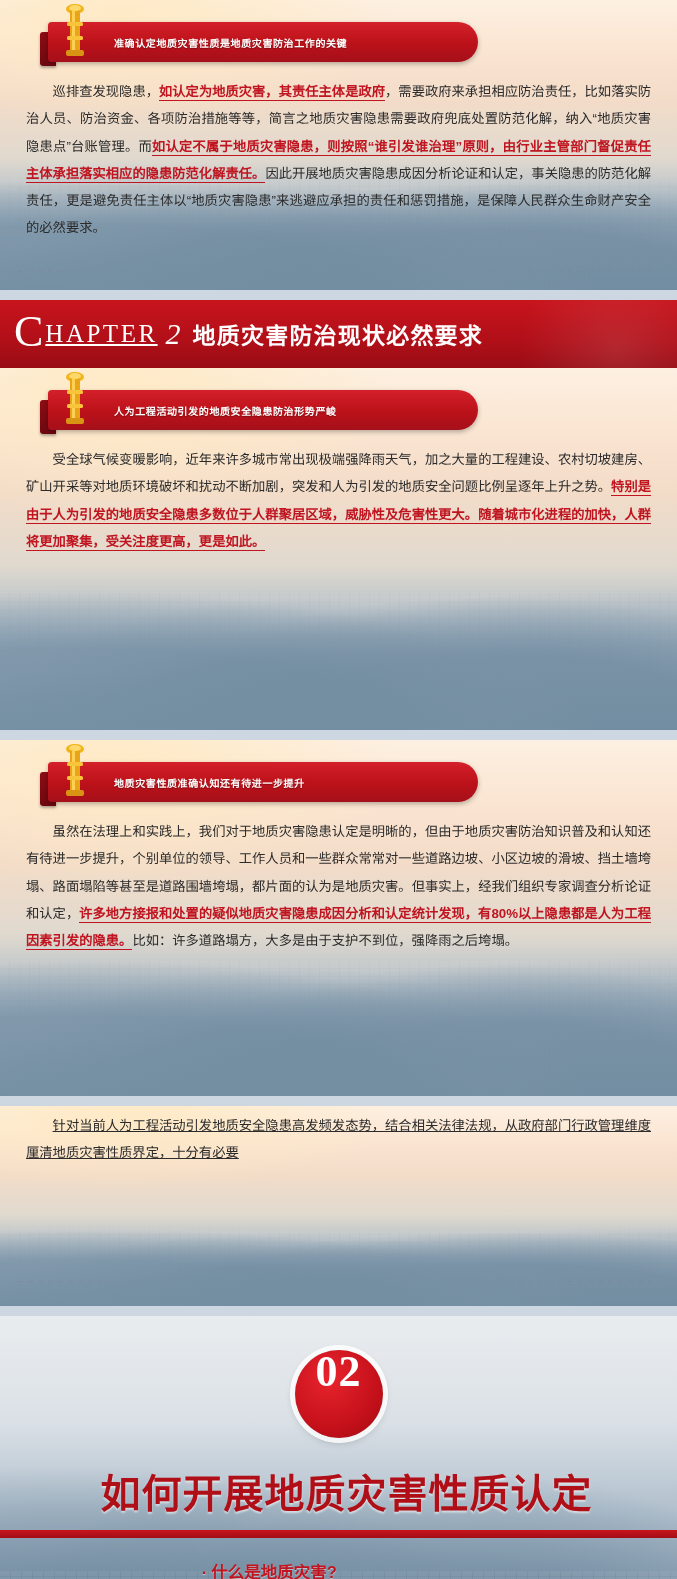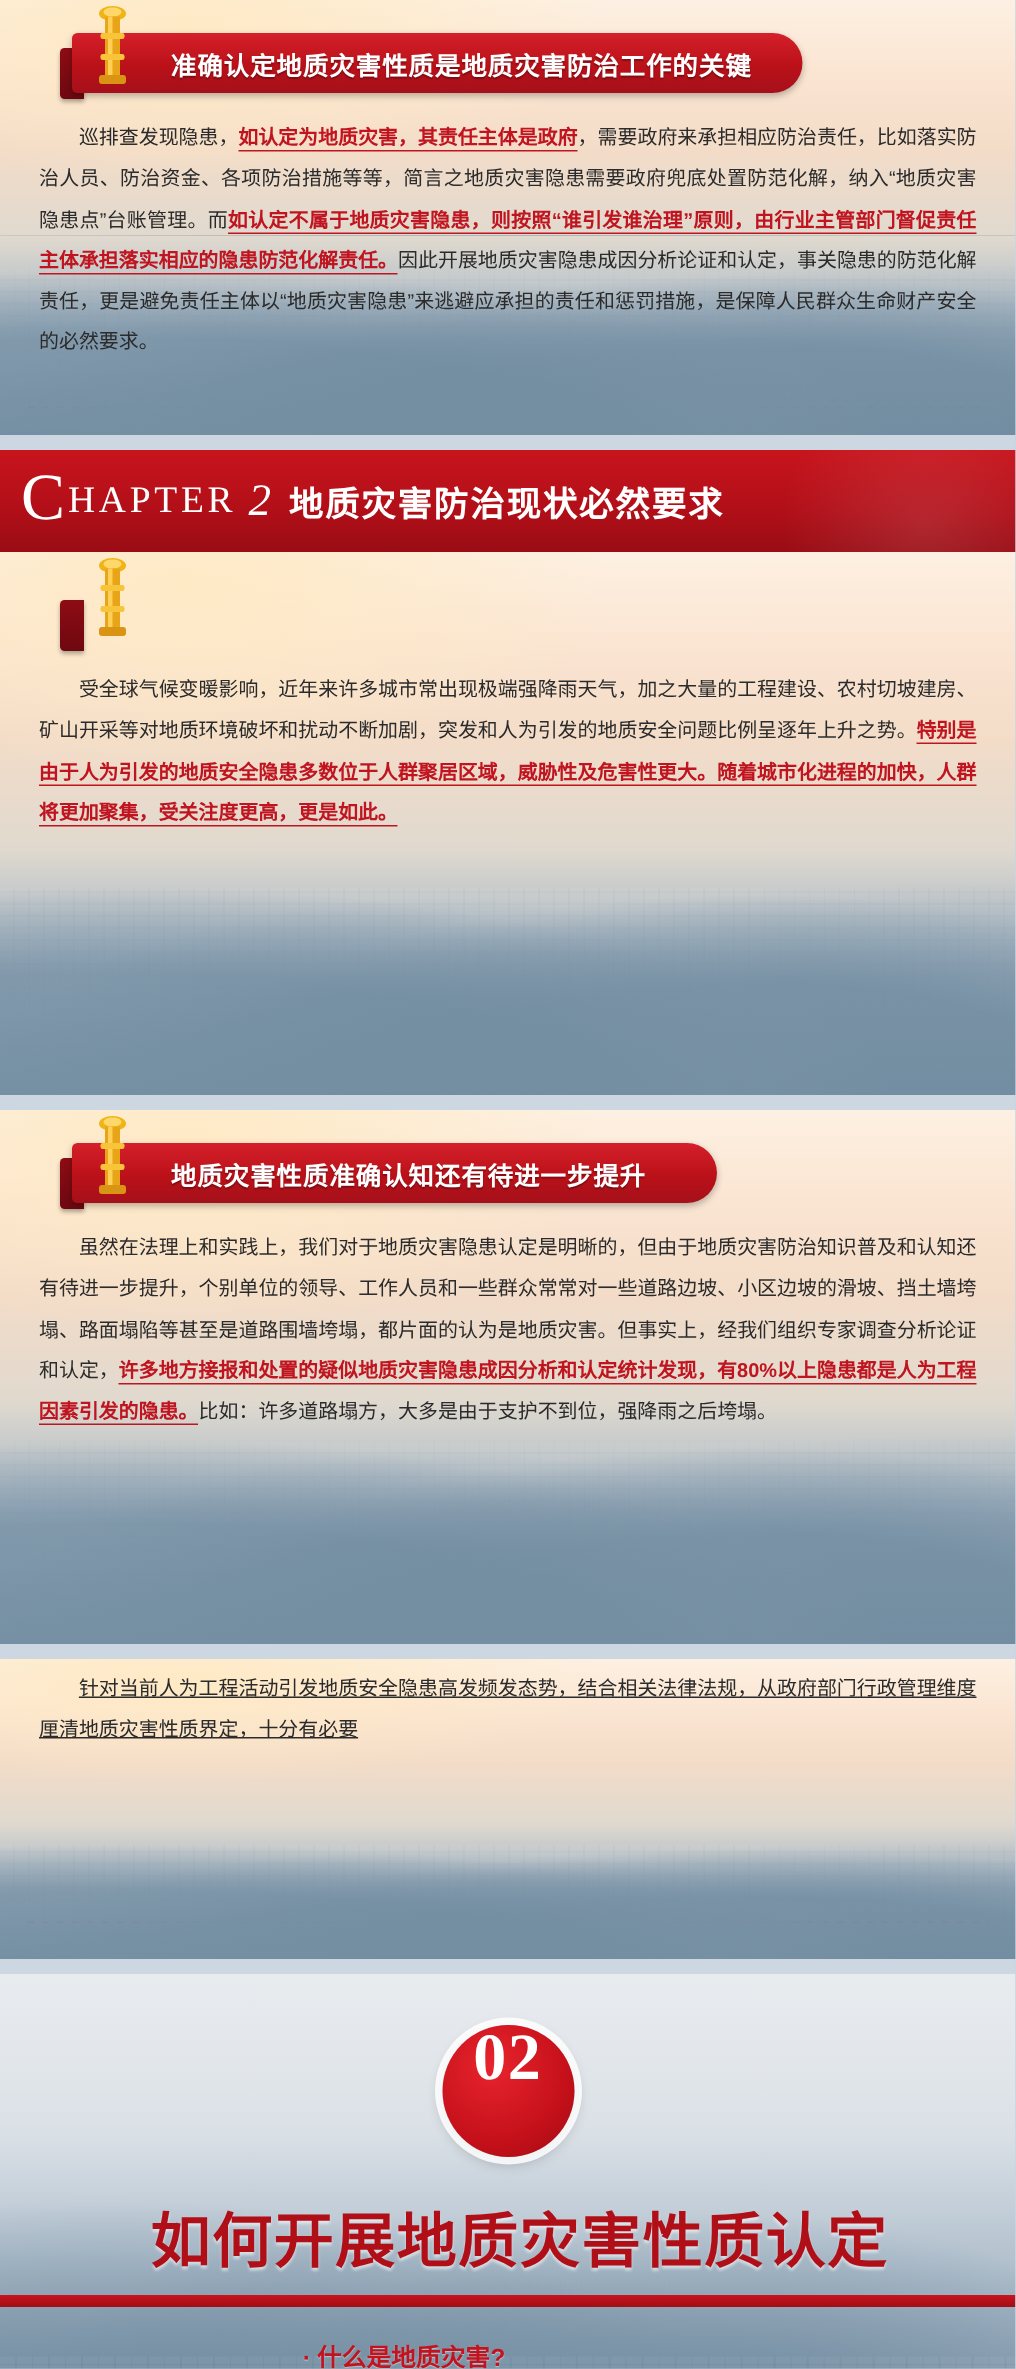--- a/index.html
+++ b/index.html
@@ -72,21 +72,21 @@
     box-shadow: 0 2px 5px rgba(0,0,0,.28);
   }
   .ribbon-tail {
     position:absolute; left: 40px; top: 16px;
     width: 16px; height: 34px;
     background: linear-gradient(180deg,#8e0c14,#6e0810);
     border-radius: 3px 0 0 3px;
     box-shadow: 0 2px 3px rgba(0,0,0,.3);
   }
   .ribbon-title {
-    color: #fff; font-size: 17px; font-weight: bold; letter-spacing: .6px;
+    color: #fff; font-size: 10px; font-weight: bold; letter-spacing: .6px;
     white-space: nowrap; text-shadow: 0 1px 1px rgba(0,0,0,.3);
   }
   
   .pillar {
     position:absolute; left: 62px; top: -14px; width: 26px; height: 56px; z-index: 5;
   }
 
   
   .body-text {
     padding: 6px 26px 0 26px;
@@ -116,21 +116,21 @@
     content:""; position:absolute; right:-60px; top:-40px; width:240px; height:180px;
     background: radial-gradient(circle at 50% 50%, rgba(255,255,255,.10), rgba(255,255,255,0) 65%);
   }
   .chap-c {
     font-family: "Liberation Serif", "DejaVu Serif", serif;
     font-size: 44px; color:#fff; line-height:1;
     margin-left: 14px; margin-top: -4px; font-weight: normal;
   }
   .chap-word {
     font-family: "Liberation Serif", "DejaVu Serif", serif;
-    font-size: 25px; color:#fff; letter-spacing: 2.5px; margin-left: 2px;
+    font-size: 25px; color:#fff; letter-spacing: 2.5px; margin-left: 2px; text-decoration: underline;
   }
   .chap-num {
     font-family: "Liberation Serif", "DejaVu Serif", serif;
     font-style: italic; font-size: 30px; color:#fff; margin: 0 12px 0 8px;
   }
   .chap-title {
     font-size: 23px; color:#fff; font-weight: bold; letter-spacing: 1.2px;
   }
 
   
@@ -229,20 +229,23 @@
   <span class="chap-word">HAPTER</span>
   <span class="chap-num">2</span>
   <span class="chap-title">地质灾害防治现状必然要求</span>
 </section>
 
 <section class="panel" style="height:362px;">
   <div class="wall"></div>
   <div class="panel-inner">
     <div class="ribbon-wrap">
       <div class="ribbon-tail"></div>
+      <div class="ribbon">
+        <span class="ribbon-title">人为工程活动引发的地质安全隐患防治形势严峻</span>
+      </div>
       <span class="pillar">
         <svg viewBox="0 0 26 56" width="26" height="56" aria-hidden="true">
           <ellipse cx="13" cy="7" rx="9" ry="5" fill="#f0b419"></ellipse>
           <ellipse cx="13" cy="6" rx="6" ry="3" fill="#ffd86b"></ellipse>
           <rect x="8" y="9" width="10" height="40" fill="#e8a517"></rect>
           <rect x="10" y="9" width="3" height="40" fill="#ffd055"></rect>
           <rect x="5" y="20" width="16" height="4" rx="1.5" fill="#f7c43a"></rect>
           <rect x="5" y="34" width="16" height="4" rx="1.5" fill="#f7c43a"></rect>
           <rect x="4" y="48" width="18" height="6" rx="2" fill="#d99413"></rect>
         </svg>

